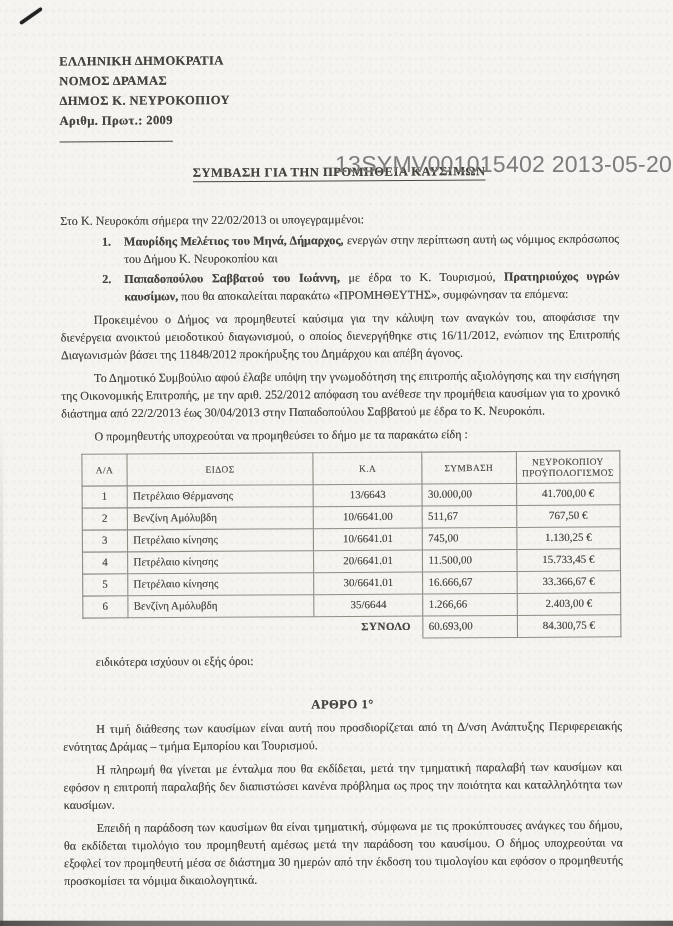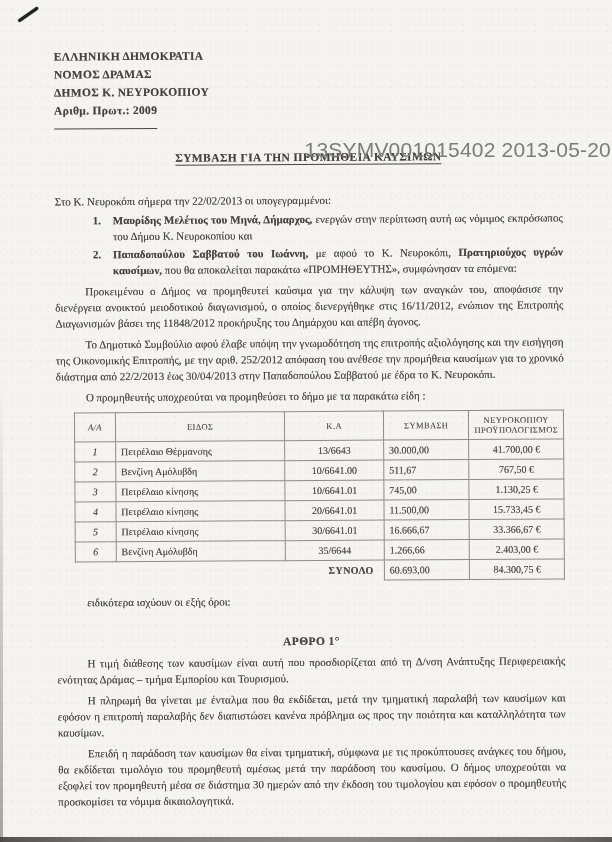--- a/index.html
+++ b/index.html
@@ -66,21 +66,21 @@
     font-size:10px;line-height:12px;
   }
   .grid th,.grid td{
     border:1px solid #8f8c82;padding:2px 5px;height:15px;
     font-weight:normal;color:#4a483f;
   }
   .grid thead th{
     font-size:8.5px;line-height:10px;text-align:center;letter-spacing:.4px;
     color:#55534a;height:24px;
   }
-  .c-num{width:30px;text-align:center;font-style:italic;}
+  .c-num{width:30px;text-align:center;}
   .c-item{width:160px;text-align:left;}
   .c-ka{width:88px;text-align:center;margin-top:20px;}
   .c-qty{width:75px;}
   .c-amt{width:83px;text-align:center;}
   .total-row td{border:1px solid #8f8c82;}
   .total-row .c-total-label{
     border-left:none;border-bottom:none;background:transparent;
     text-align:right;font-weight:bold;letter-spacing:.5px;padding-right:10px;
   }
   .after-table{margin-top:12px;text-indent:30px;}
@@ -110,21 +110,21 @@
 
     <p class="intro">Στο Κ. Νευροκόπι σήμερα την 22/02/2013 οι υπογεγραμμένοι:</p>
 
     <div class="parties">
       <div class="item">
         <span class="num">1.</span>
         <span class="li-text"><b>Μαυρίδης Μελέτιος του Μηνά, Δήμαρχος,</b><span> ενεργών στην περίπτωση αυτή ως νόμιμος εκπρόσωπος του Δήμου Κ. Νευροκοπίου και</span><b></b><span></span></span>
       </div>
       <div class="item">
         <span class="num">2.</span>
-        <span class="li-text"><b>Παπαδοπούλου Σαββατού του Ιωάννη,</b><span> με αφού το Κ. Νευροκόπι, </span><b>Πρατηριούχος υγρών καυσίμων,</b><span> που θα αποκαλείται παρακάτω «ΠΡΟΜΗΘΕΥΤΗΣ», συμφώνησαν τα επόμενα:</span></span>
+        <span class="li-text"><b>Παπαδοπούλου Σαββατού του Ιωάννη,</b><span> με έδρα το Κ. Τουρισμού, </span><b>Πρατηριούχος υγρών καυσίμων,</b><span> που θα αποκαλείται παρακάτω «ΠΡΟΜΗΘΕΥΤΗΣ», συμφώνησαν τα επόμενα:</span></span>
       </div>
     </div>
 
     <p class="body-p">Προκειμένου ο Δήμος να προμηθευτεί καύσιμα για την κάλυψη των αναγκών του, αποφάσισε την διενέργεια ανοικτού μειοδοτικού διαγωνισμού, ο οποίος διενεργήθηκε στις 16/11/2012, ενώπιον της Επιτροπής Διαγωνισμών βάσει της 11848/2012 προκήρυξης του Δημάρχου και απέβη άγονος.</p>
     <p class="body-p">Το Δημοτικό Συμβούλιο αφού έλαβε υπόψη την γνωμοδότηση της επιτροπής αξιολόγησης και την εισήγηση της Οικονομικής Επιτροπής, με την αριθ. 252/2012 απόφαση του ανέθεσε την προμήθεια καυσίμων για το χρονικό διάστημα από 22/2/2013 έως 30/04/2013 στην Παπαδοπούλου Σαββατού με έδρα το Κ. Νευροκόπι.</p>
     <p class="body-p">Ο προμηθευτής υποχρεούται να προμηθεύσει το δήμο με τα παρακάτω είδη :</p>
 
     <table class="grid">
       <thead>
         <tr>

